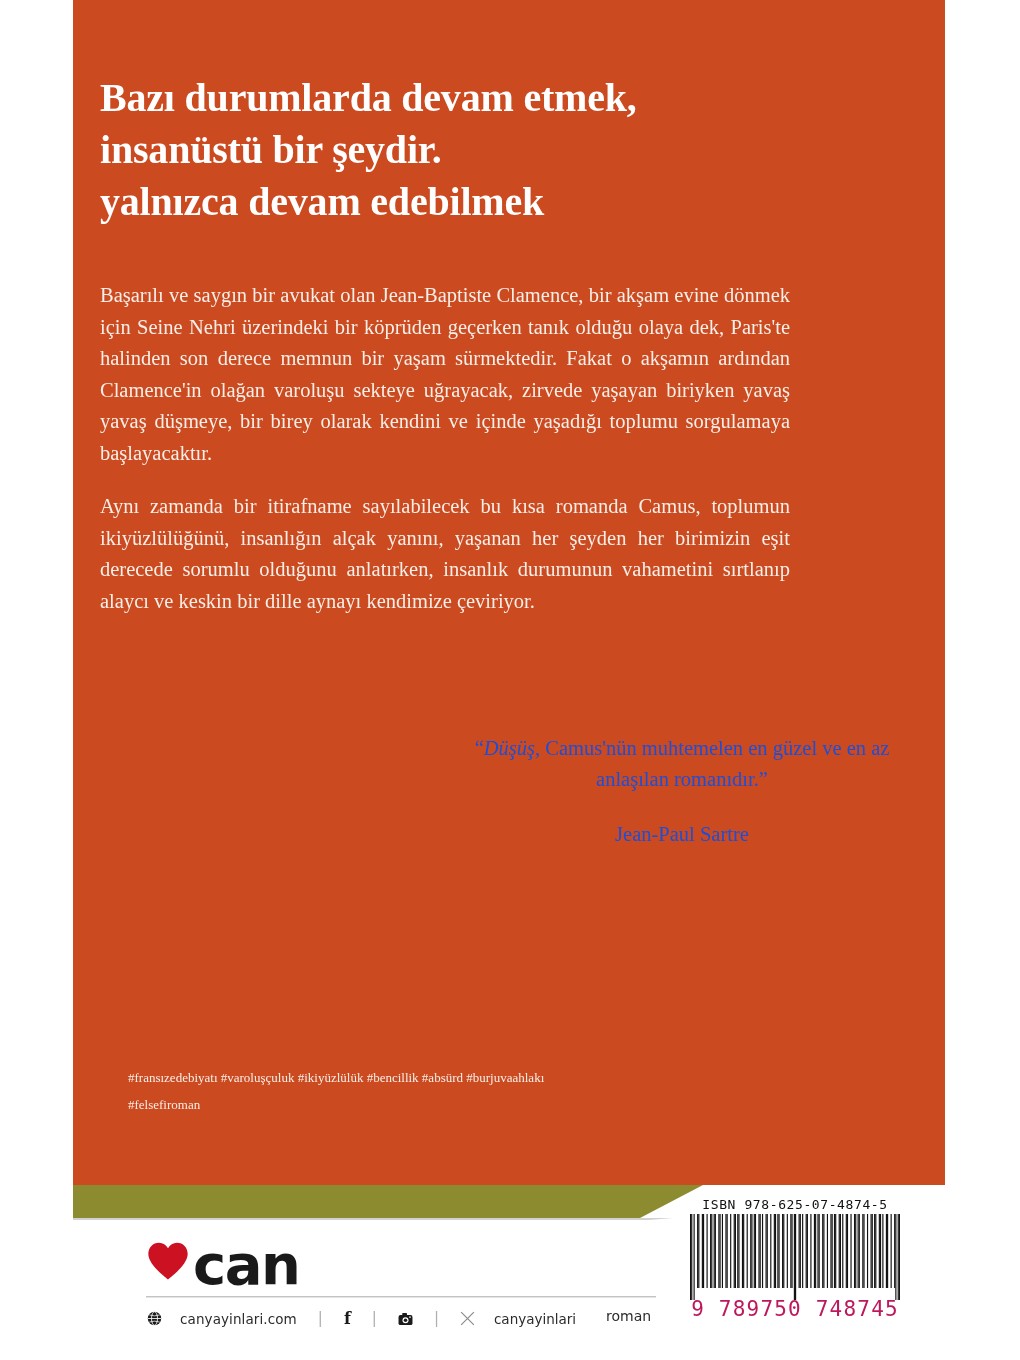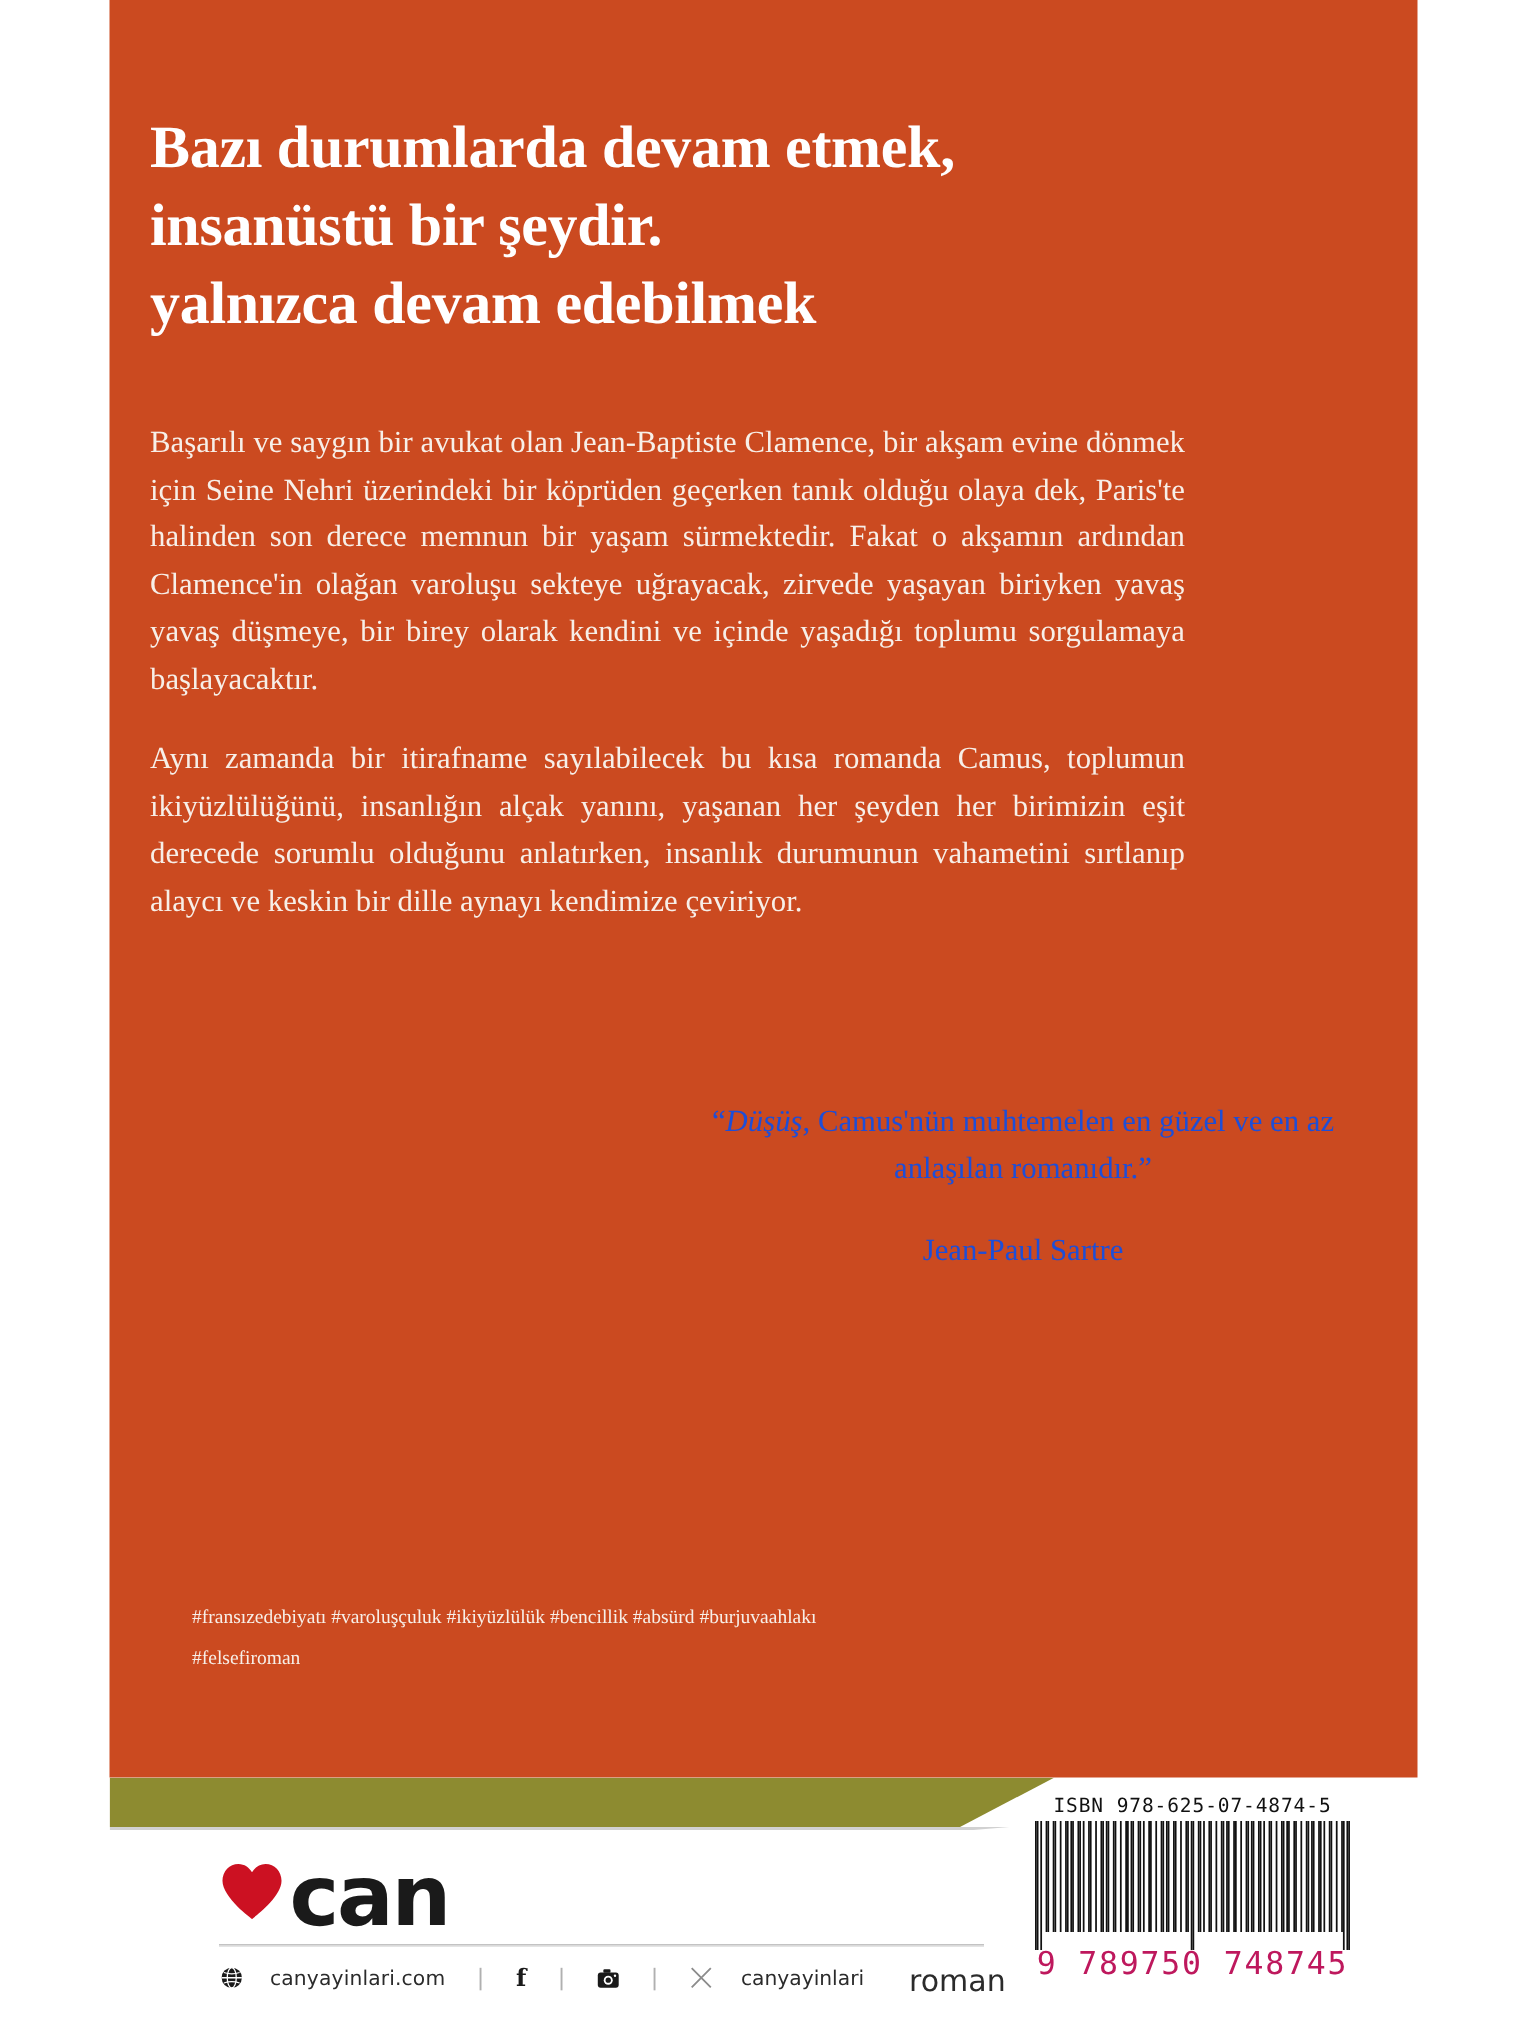--- a/index.html
+++ b/index.html
@@ -171,21 +171,21 @@
     color: #1a1a1a;
   }
   .handle { margin-left: 7px; color: #2b2b2b; }
   .icon { display: inline-block; vertical-align: middle; }
 
   .genre-label {
     position: absolute;
     left: 606px;
     top: 1308px;
     font-family: "DejaVu Sans", sans-serif;
-    font-size: 20px;
+    font-size: 14px;
     color: #2b2b2b;
   }
 
   
   .barcode-area {
     position: absolute;
     left: 690px;
     top: 1197px;
     width: 210px;
   }

